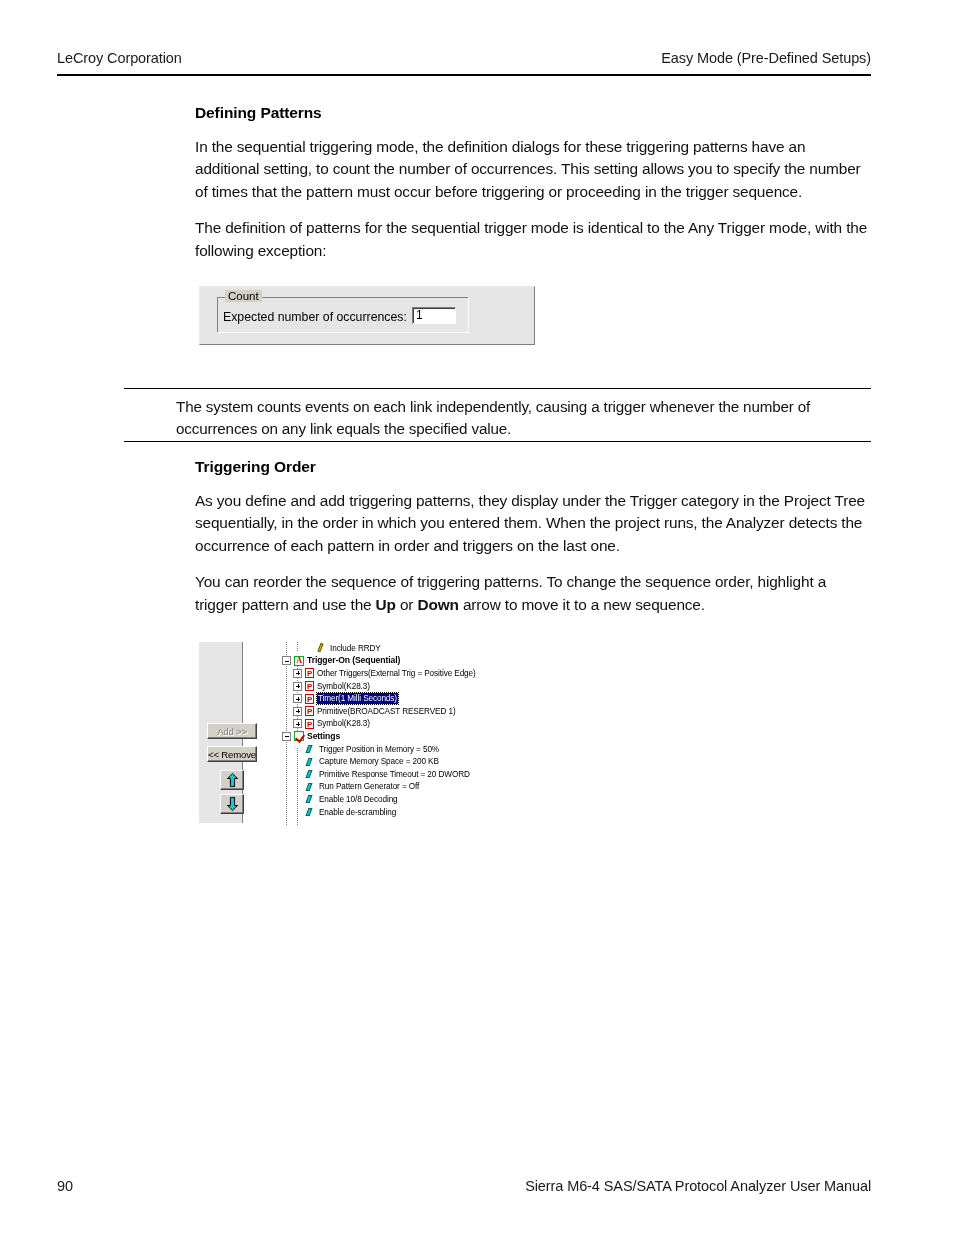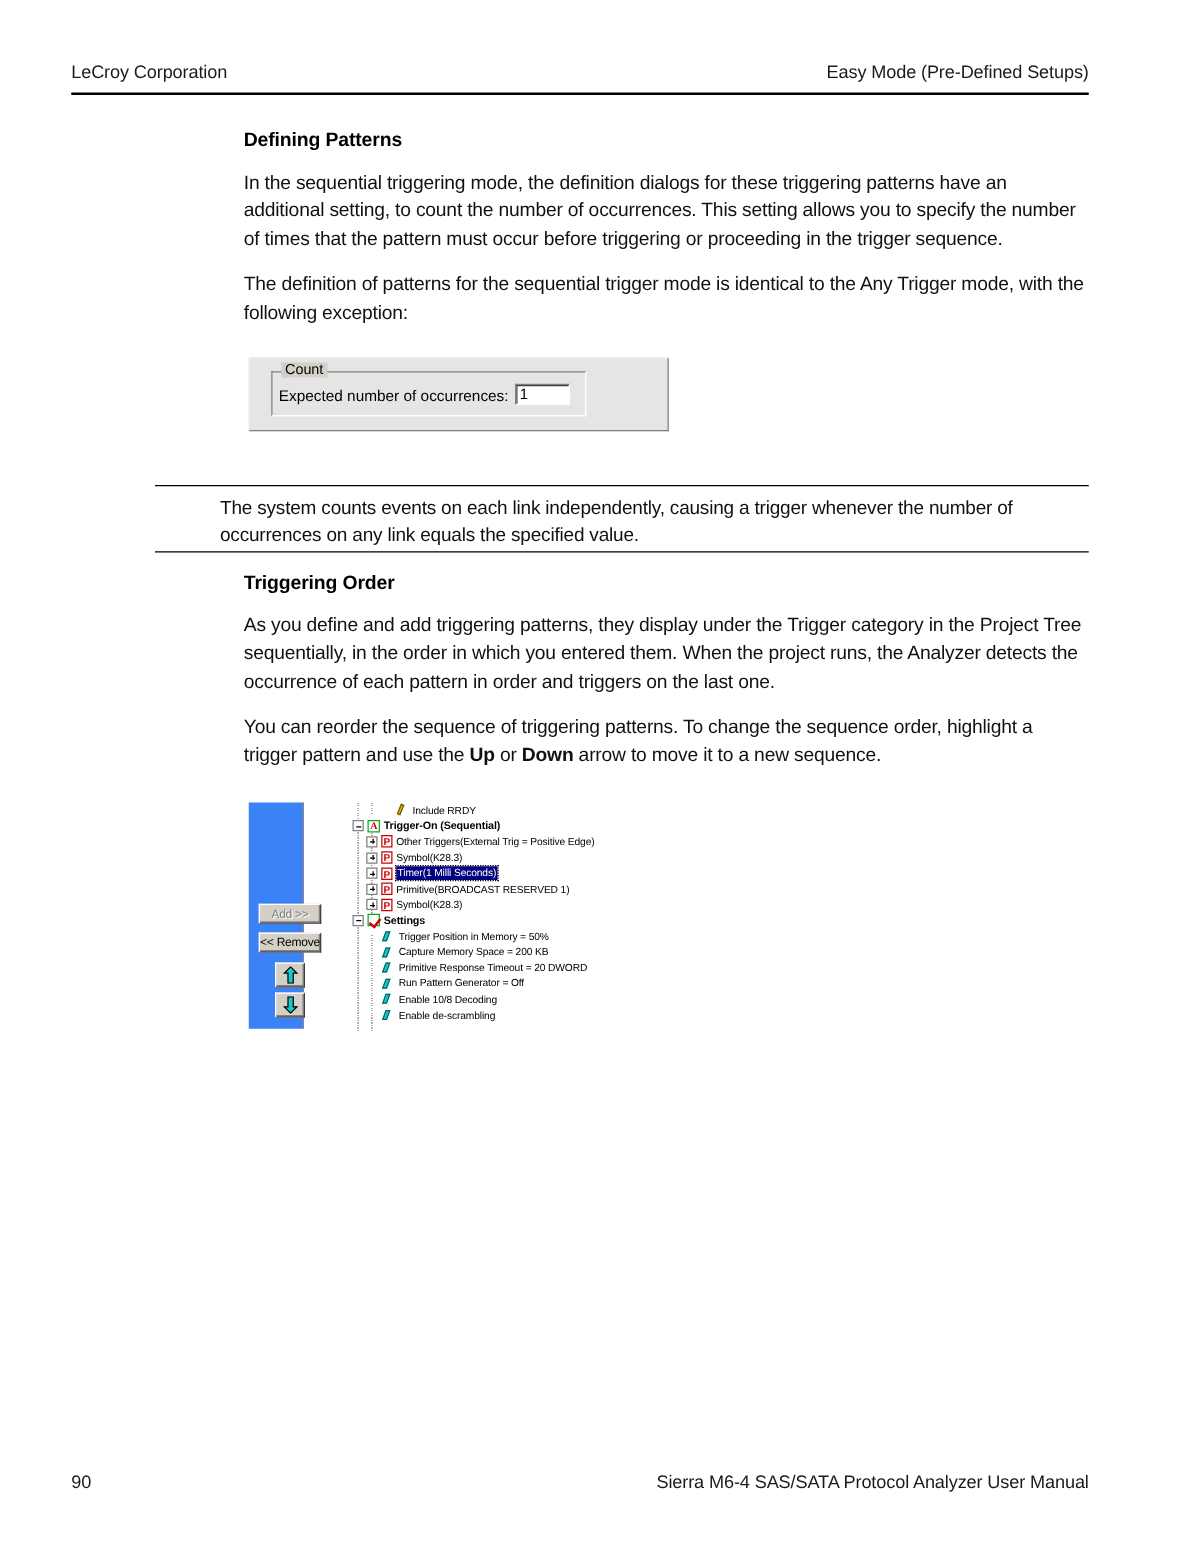--- a/index.html
+++ b/index.html
@@ -194,21 +194,21 @@
     top: 642px;
     width: 295px;
     height: 183px;
   }
   .tree-btnpanel {
     position: absolute;
     left: 0px;
     top: 0px;
     width: 44px;
     height: 181px;
-    background: #3b82f6;
+    background: #e5e5e5;
     border-right: 1px solid #828282;
     box-sizing: border-box;
   }
   .win-btn {
     position: absolute;
     background: #d4d0c8;
     border-top: 1px solid #ffffff;
     border-left: 1px solid #ffffff;
     border-right: 1px solid #404040;
     border-bottom: 1px solid #404040;

